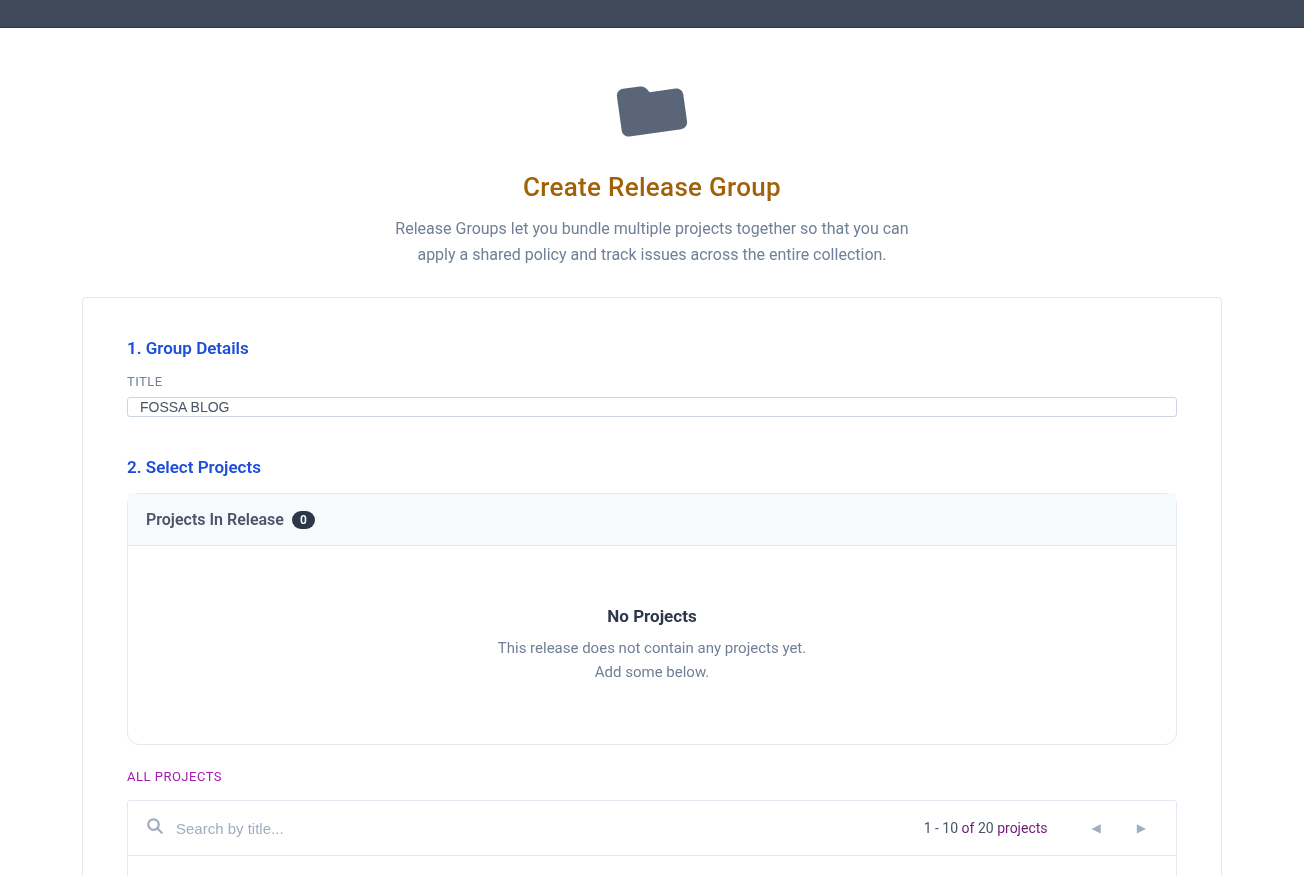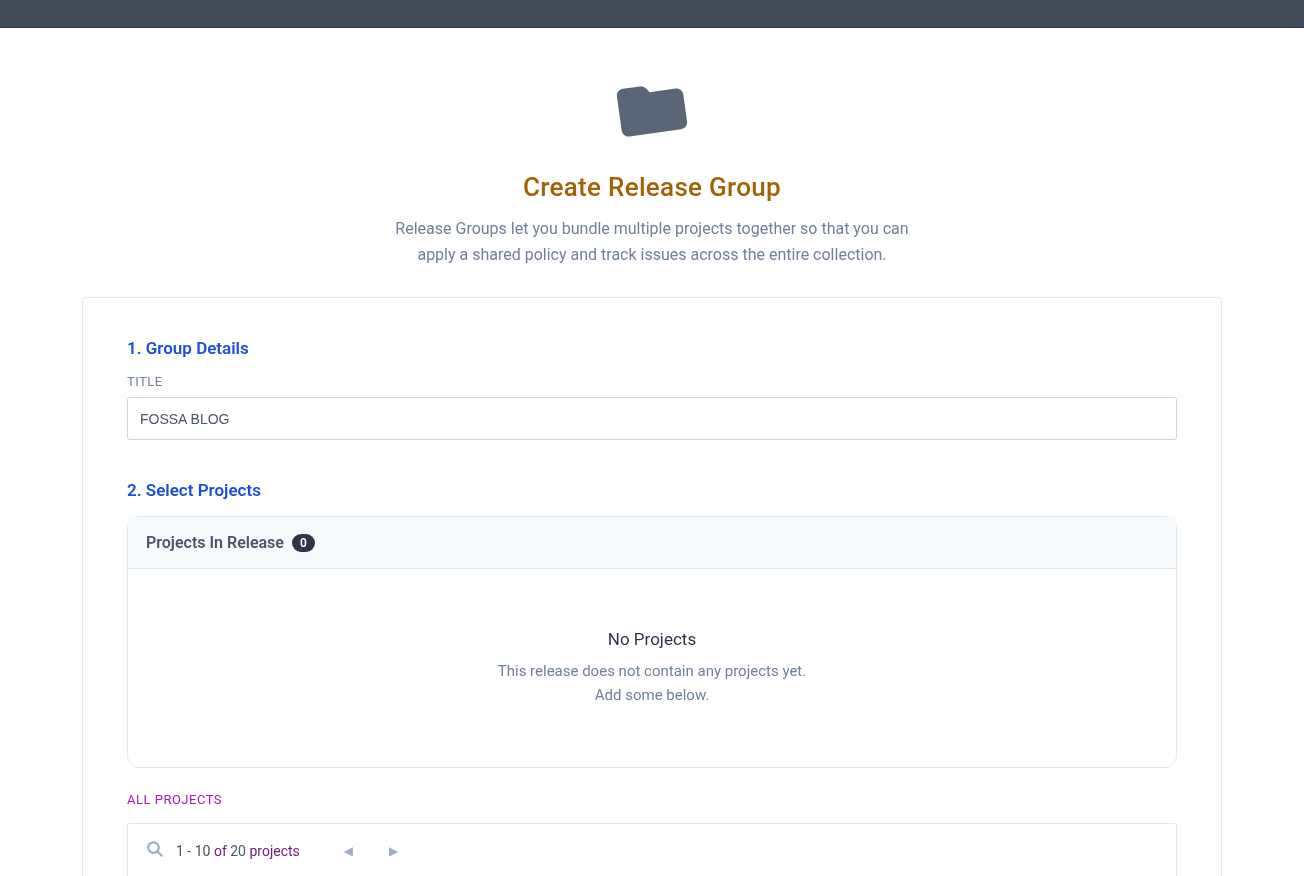--- a/index.html
+++ b/index.html
@@ -58,21 +58,21 @@
 .form-col { flex: 1; }
 .form-label {
   font-size: 13px;
   letter-spacing: 0.5px;
   color: #718096;
   margin-bottom: 8px;
   display: block;
 }
 .text-input {
   width: 100%;
-  height: 43px;
+  height: 20px;
   border: 1px solid #cbd5e0;
   border-radius: 3px;
   padding: 0 12px;
   font-size: 14px;
   color: #4a5568;
   background: #fff;
 }
 .projects-box {
   border: 1px solid #e2e8f0;
   border-radius: 12px;
@@ -101,21 +101,21 @@
   min-width: 20px;
   text-align: center;
   display: inline-block;
 }
 .projects-box-body {
   padding: 60px 20px;
   text-align: center;
 }
 .empty-title {
   font-size: 17px;
-  font-weight: 400;
+  font-weight: 700;
   color: #2d3748;
   margin-bottom: 10px;
 }
 .empty-text {
   font-size: 15px;
   color: #718096;
   line-height: 1.6;
   max-width: 320px;
   margin: 0 auto;
 }
@@ -211,20 +211,21 @@
   <div class="all-projects-label">ALL PROJECTS</div>
 
   <div class="all-projects-box">
     <div class="search-row">
       <span class="search-icon">
         <svg width="18" height="18" viewBox="0 0 24 24" fill="none" stroke="currentColor" stroke-width="3" stroke-linecap="round">
           <circle cx="10" cy="10" r="7"></circle>
           <line x1="21" y1="21" x2="15" y2="15"></line>
         </svg>
       </span>
+      <input type="text" class="search-input" placeholder="Search by title..." style="">
       <span class="pagination-text">
         <span>1 - 10</span>
         <span class="muted"> <span>of</span> </span>
         <span>20</span>
         <span class="muted"> <span>projects</span></span>
       </span>
       <button class="pag-btn">
         <span>◀</span>
       </button>
       <button class="pag-btn">

